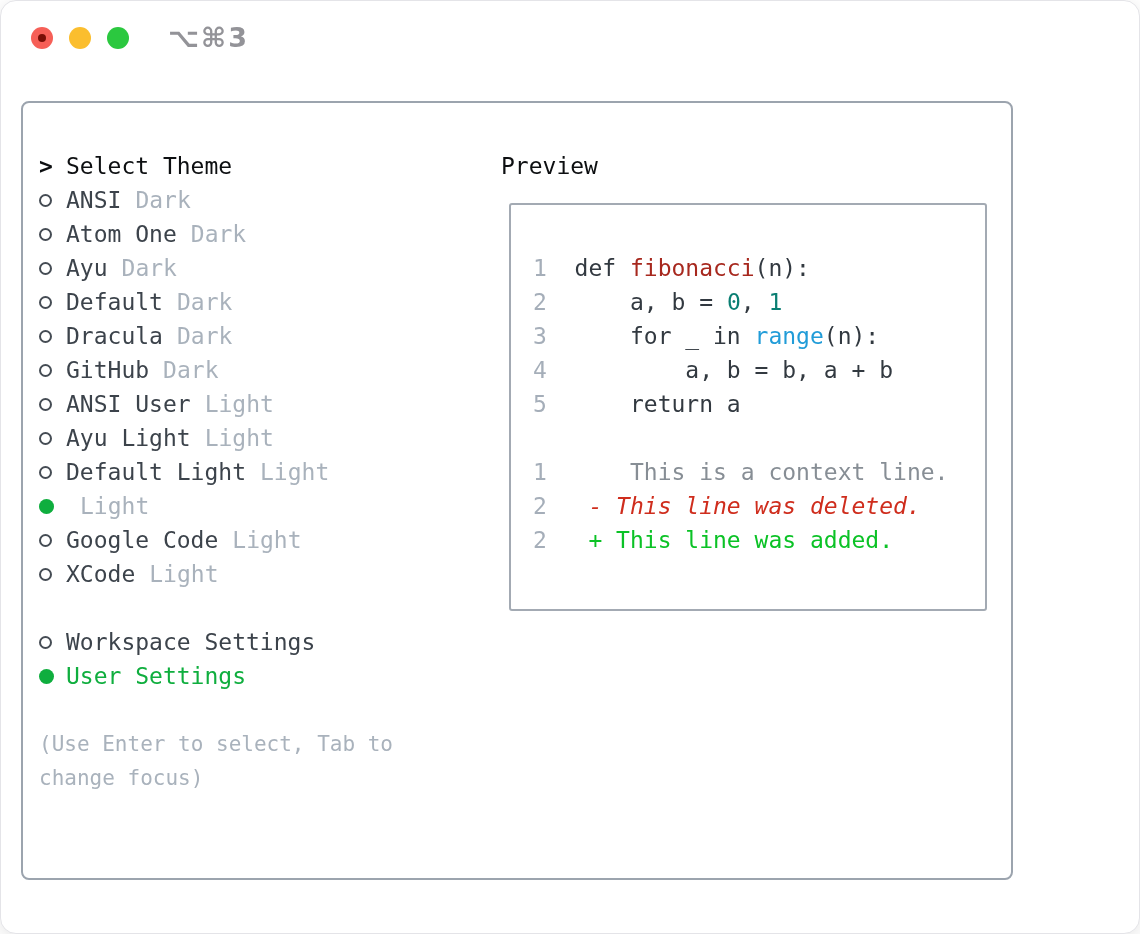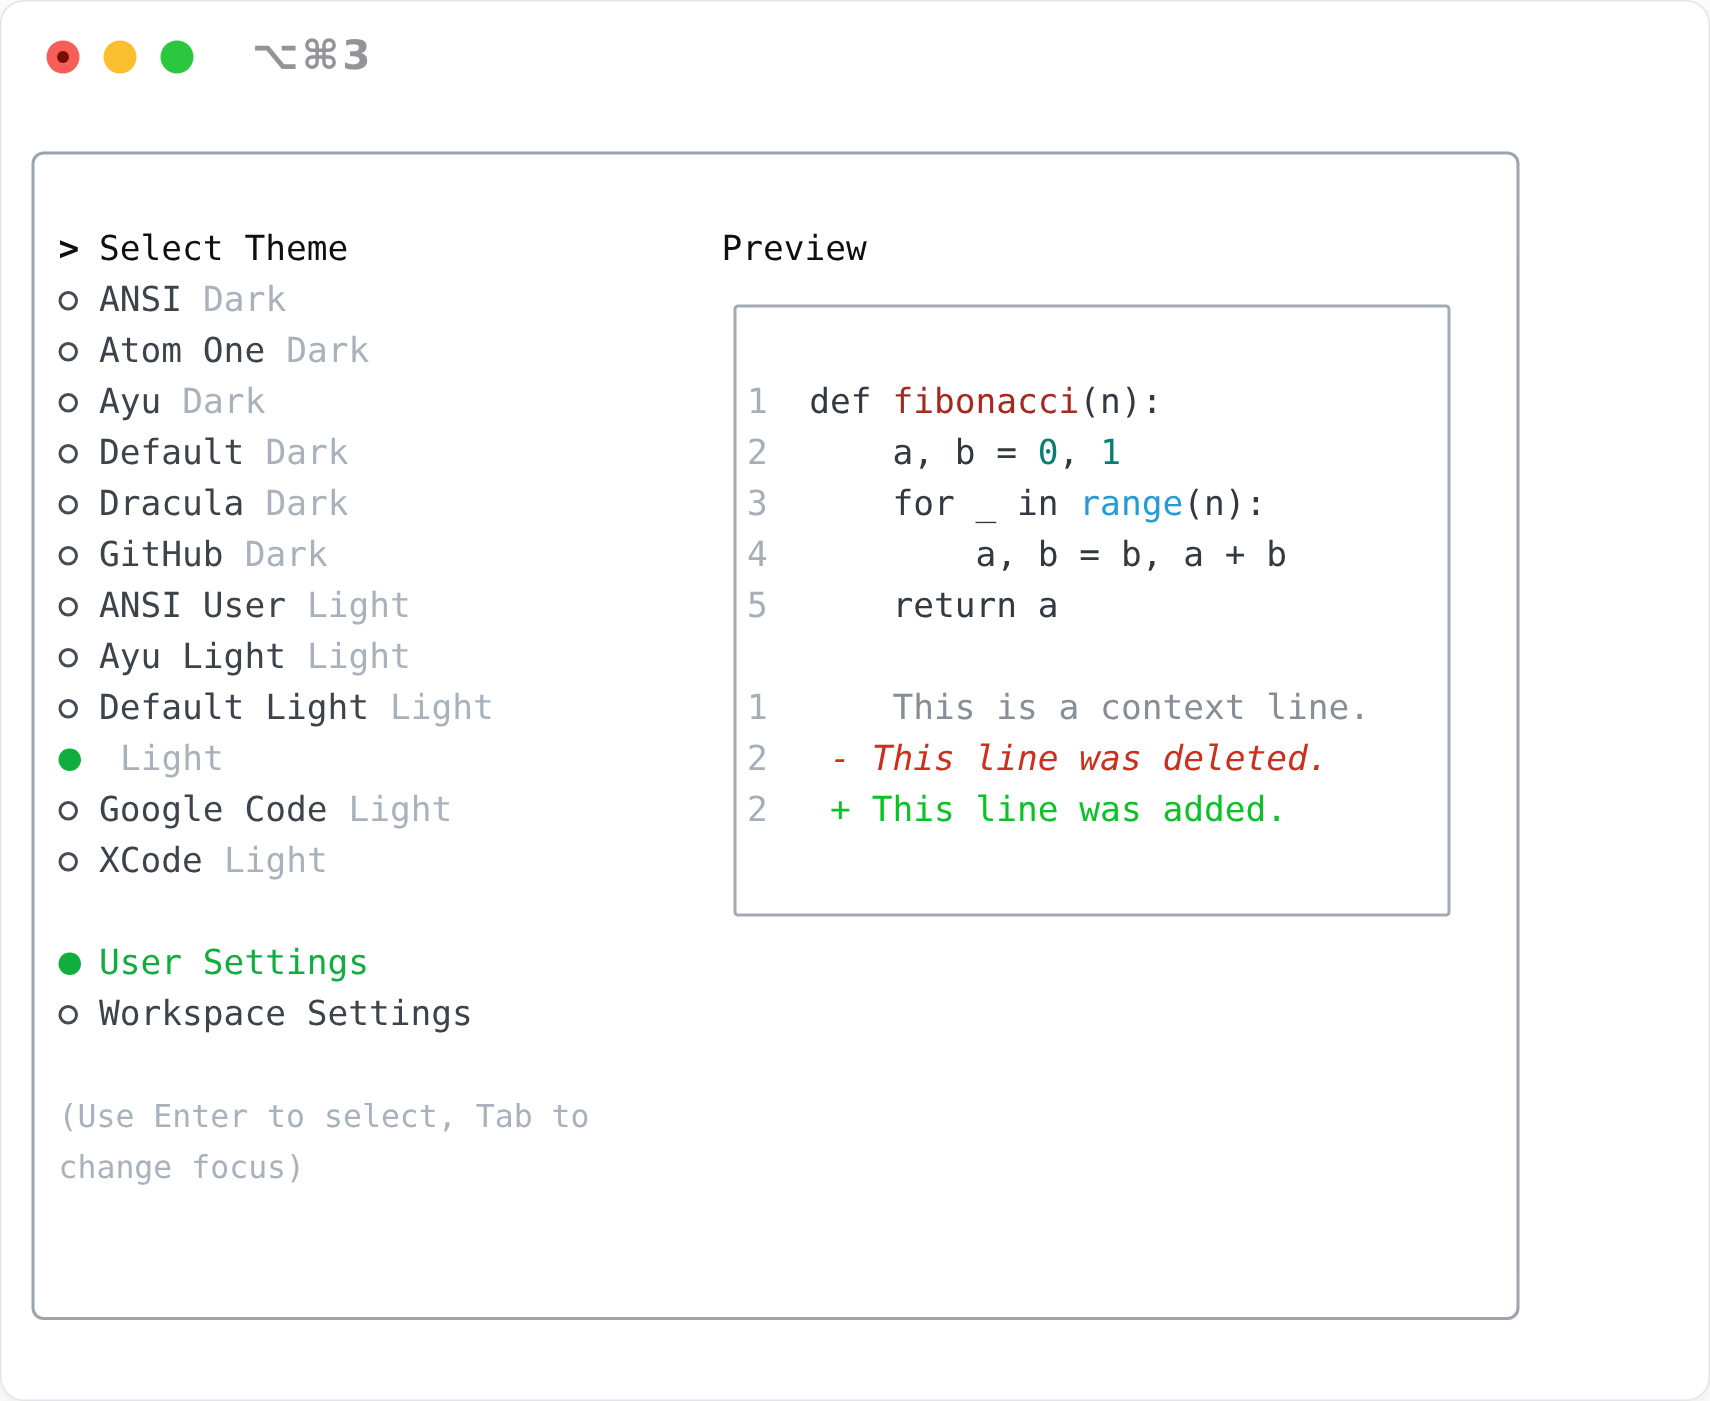--- a/index.html
+++ b/index.html
@@ -72,31 +72,31 @@
   .prompt{font-weight:bold;color:var(--heading);}
   .heading{font-weight:normal;color:var(--heading);}
   .name{color:var(--name);white-space:pre;}
   .name.sel{color:var(--selected);}
   .variant{color:var(--variant);margin-left:14px;white-space:pre;}
   .subheading{color:var(--heading);}
   .spacer{height:34px;}
   .hint{margin-top:34px;width:425px;line-height:34px;font-size:21px;color:var(--hint);}
 
   
-  .right-panel{position:absolute;left:458px;top:46px;}
+  .right-panel{position:absolute;left:478px;top:46px;}
   .preview-box{
     margin:20px 0 0 8px;
     width:478px;height:408px;
     border:2px solid var(--pbox-border);
     border-radius:3px;
     background:#fff;
     overflow:hidden;
   }
   .code{margin:0;padding:46px 0 0 7px;font-size:23px;line-height:34px;}
-  .pline{white-space:pre;min-height:34px;}
+  .pline{white-space:pre;min-height:34px;margin-left:15px;}
   .ln{color:var(--lineno);}
   .pl{color:var(--code);}
   .fn{color:var(--func);}
   .nm{color:var(--number);}
   .cl{color:var(--call);}
   .cx{color:var(--context);}
   .dl{color:var(--deleted);font-style:italic;}
   .ad{color:var(--added);}
 </style>
 </head>
@@ -208,29 +208,29 @@
             <span class="variant">Light</span>
           </div>
         </div>
 
       <div class="spacer"></div>
 
 
       <div>
           <div class="row">
             <span class="cell">
+              <span class="radio"></span>
+            </span>
+            <span class="name">Workspace Settings</span>
+          </div>
+          <div class="row">
+            <span class="cell">
               <span class="radio on"></span>
             </span>
             <span class="name sel">User Settings</span>
-          </div>
-          <div class="row">
-            <span class="cell">
-              <span class="radio"></span>
-            </span>
-            <span class="name">Workspace Settings</span>
           </div>
         </div>
 
       <div class="hint">(Use Enter to select, Tab to change focus)</div>
     </div>
 
     <div class="right-panel">
       <div class="row">
         <span class="heading">Preview</span>
       </div>

